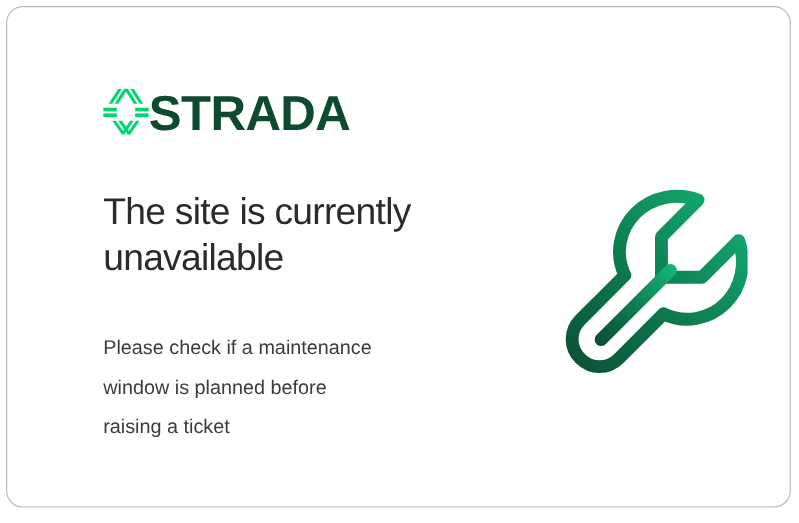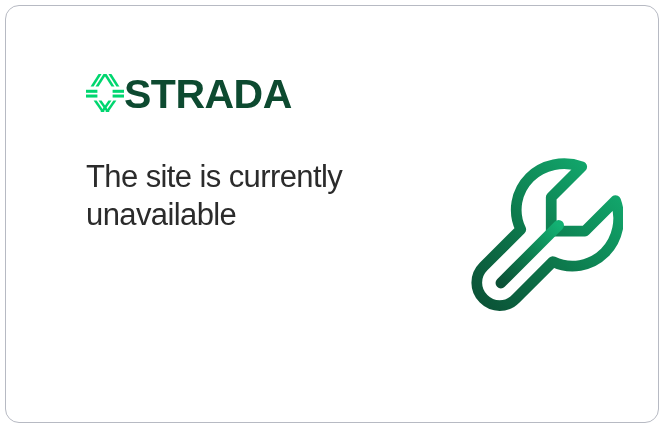--- a/index.html
+++ b/index.html
@@ -113,20 +113,25 @@
           <polygon points="33,70 41,70 62,100 54,100"></polygon>
           <polygon points="72,70 80,70 59,100 51,100"></polygon>
           <polygon points="59,70 67,70 46,100 38,100"></polygon>
         </g>
       </svg>
       <span class="brand-word">STRADA</span>
     </div>
 
     <h1 class="headline">The site is currently unavailable</h1>
 
+    <p class="body-copy">
+      <span class="line">Please check if a maintenance</span>
+      <span class="line">window is planned before</span>
+      <span class="line">raising a ticket</span>
+    </p>
 
     <svg class="wrench" viewBox="0 0 200 210" aria-hidden="true">
       <defs>
         <linearGradient id="wrenchGrad" x1="0" y1="1" x2="1" y2="0">
           <stop offset="0" stop-color="#0b5136"></stop>
           <stop offset="0.45" stop-color="#0d7a4d"></stop>
           <stop offset="1" stop-color="#13b173"></stop>
         </linearGradient>
       </defs>
       <g fill="none" stroke="url(#wrenchGrad)" stroke-width="13" stroke-linecap="round" stroke-linejoin="round">

